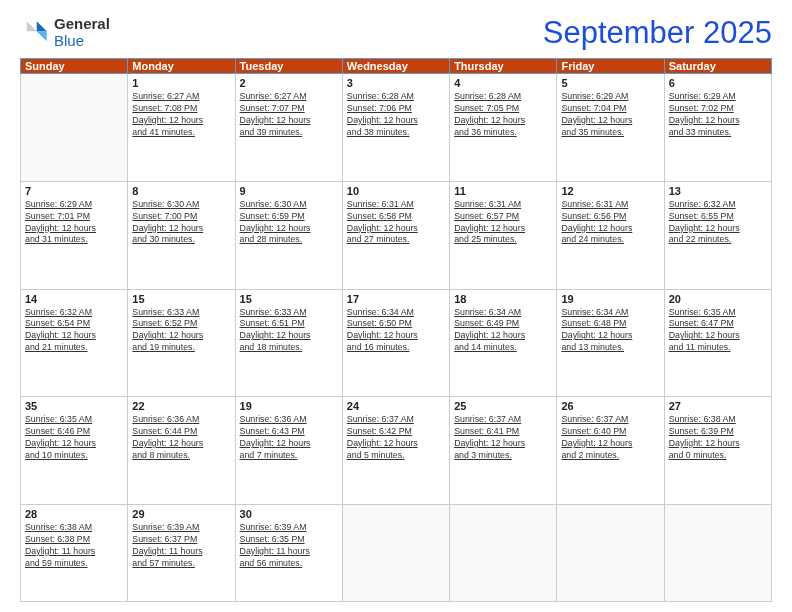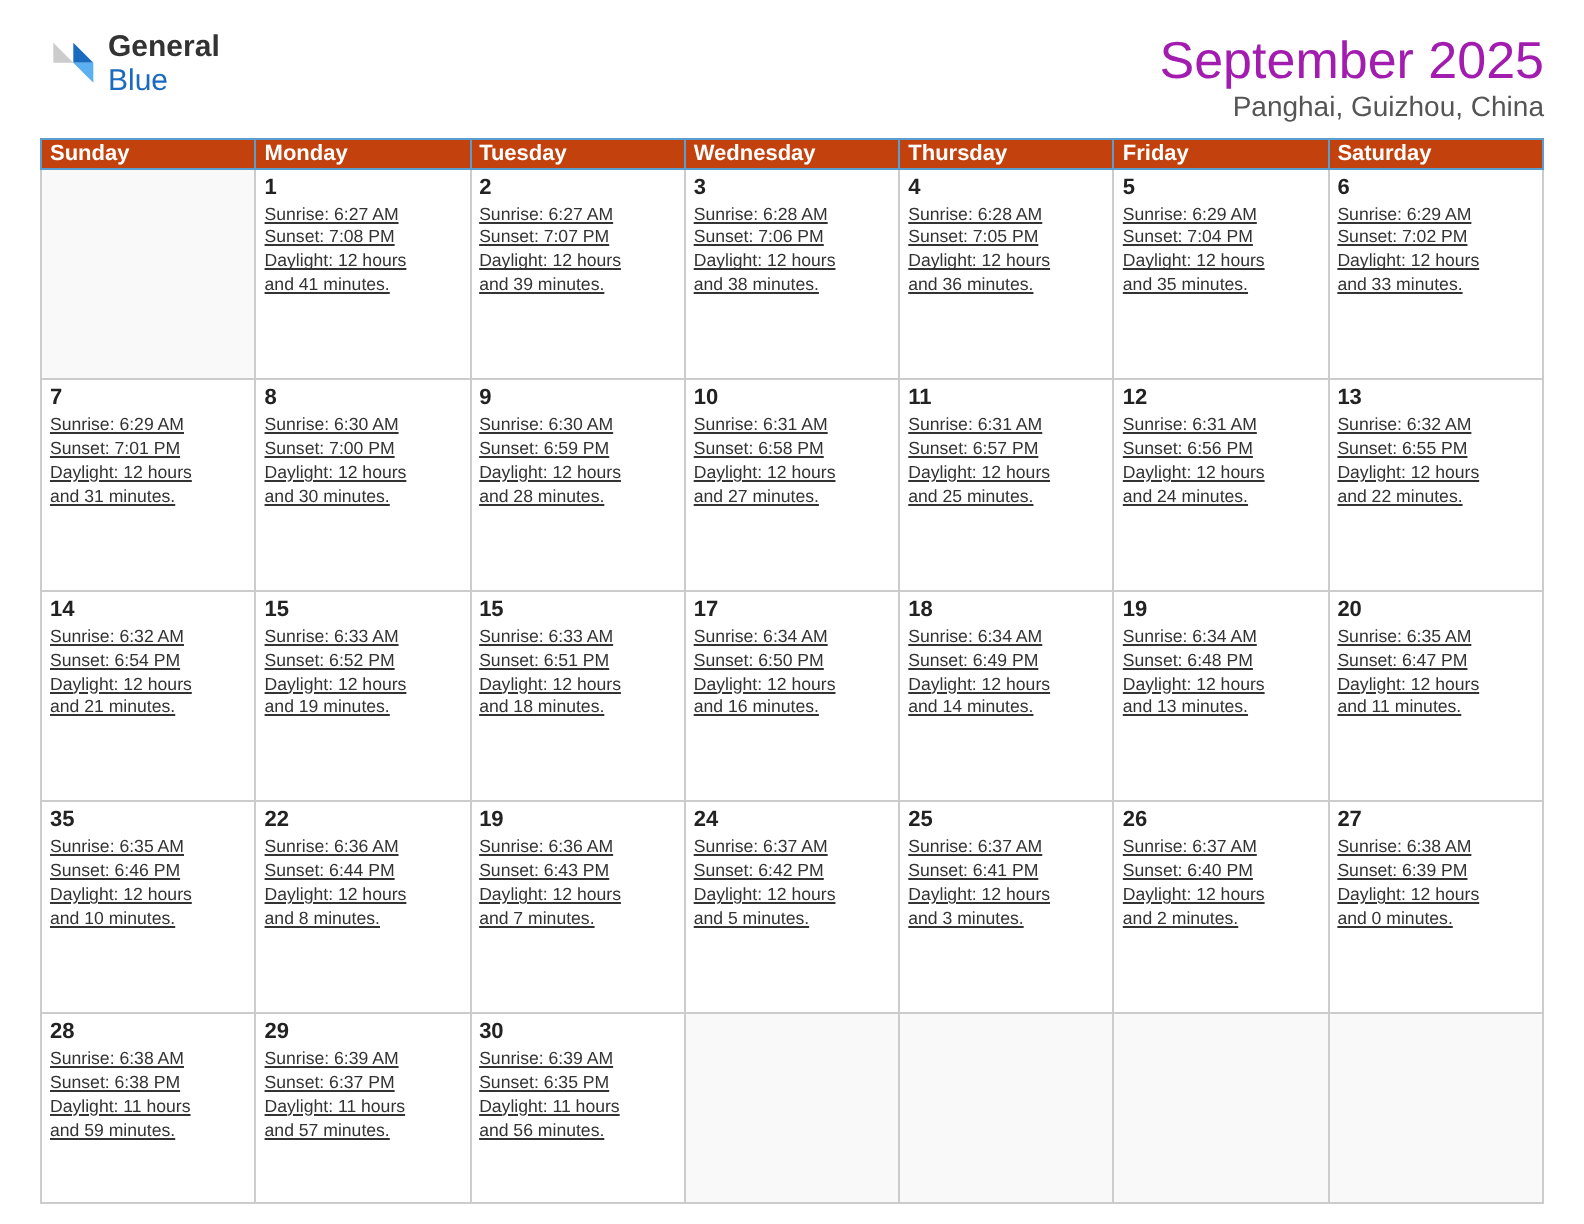--- a/index.html
+++ b/index.html
@@ -45,23 +45,23 @@
       color: #1a6abf;
     }
     .logo-icon {
       width: 30px;
       height: 30px;
     }
     .title-block {
       text-align: right;
     }
     .title-block h1 {
-      font-size: 26px;
+      font-size: 31px;
       font-weight: normal;
-      color: #a21caf;
+      color: #1d4ed8;
       line-height: 1.1;
     }
     .title-block h2 {
       font-size: 14px;
       font-weight: normal;
       color: #555;
     }
     .calendar {
       flex: 1;
       border: 1px solid #ccc;
@@ -120,21 +120,20 @@
         <polygon points="20,16 32,16 32,28" fill="#5ab0f0"></polygon>
         <polygon points="8,4 20,16 8,16" fill="#ccc"></polygon>
       </svg>
       <div class="logo-text">
         <span class="logo-general">General</span>
         <span class="logo-blue">Blue</span>
       </div>
     </div>
     <div class="title-block">
       <h1>September 2025</h1>
-      <h2>Panghai, Guizhou, China</h2>
     </div>
   </div>
 
   <table class="calendar">
     <thead>
       <tr>
         <th>Sunday</th>
         <th>Monday</th>
         <th>Tuesday</th>
         <th>Wednesday</th>

